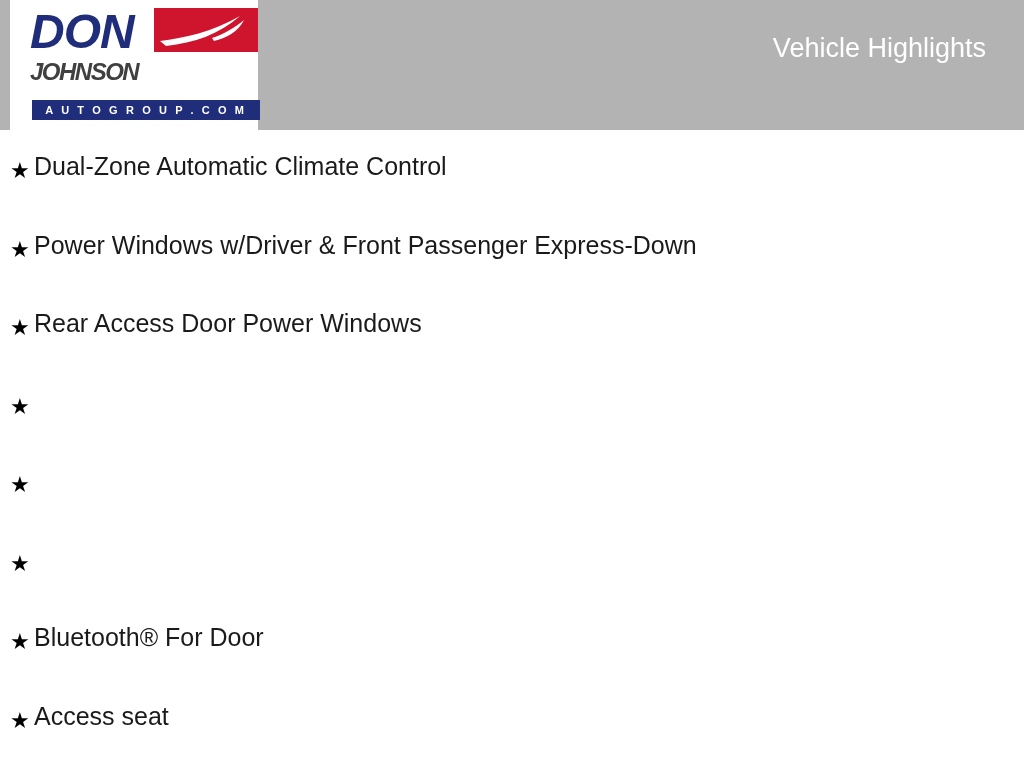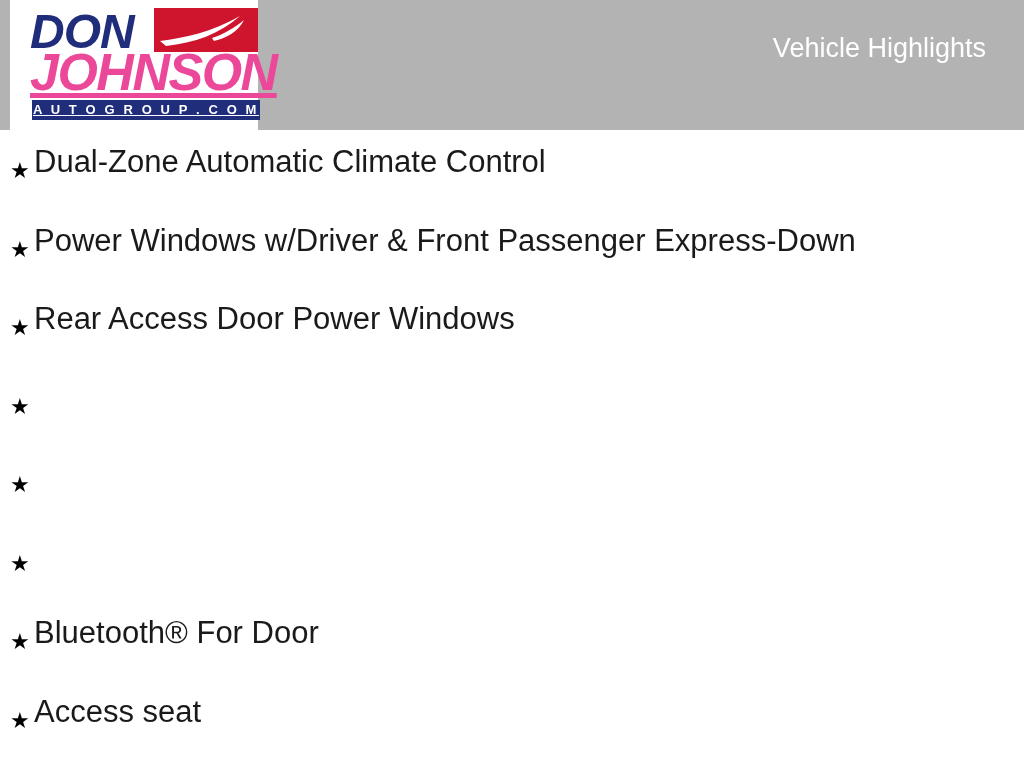--- a/index.html
+++ b/index.html
@@ -53,25 +53,24 @@
     color: #1f2d7a;
     line-height: 40px;
   }
   .logo-johnson {
     position: absolute;
     left: 20px;
     top: 52px;
     font-family: "Liberation Sans", sans-serif;
     font-weight: bold;
     font-style: italic;
-    font-size: 52px;
+    font-size: 24px;
     letter-spacing: -1.5px;
-    color: #ec4899;
+    color: #404040;
     line-height: 40px;
-    text-decoration: underline;
   }
   .logo-swoosh {
     position: absolute;
     left: 144px;
     top: 8px;
     width: 104px;
     height: 44px;
     background: #cf152d;
     overflow: hidden;
   }
@@ -81,26 +80,25 @@
   .logo-tagline {
     position: absolute;
     left: 22px;
     top: 100px;
     width: 228px;
     height: 20px;
     background: #1f2d7a;
     color: #ffffff;
     font-family: "Liberation Sans", sans-serif;
     font-weight: bold;
-    font-size: 13px;
+    font-size: 11px;
     letter-spacing: 2.6px;
     line-height: 20px;
     text-align: center;
     box-sizing: border-box;
-    text-decoration: underline;
   }
   .header-title {
     position: absolute;
     right: 38px;
     top: 33px;
     font-family: "Liberation Sans", sans-serif;
     font-size: 27px;
     color: #ffffff;
     line-height: 30px;
     white-space: nowrap;
@@ -126,24 +124,24 @@
     width: 24px;
     font-size: 22px;
     line-height: 1;
     color: #000000;
     text-align: left;
     padding-top: 30px;
   }
   .highlight-item .item-label {
     flex: 1 1 auto;
     font-family: "Liberation Sans", sans-serif;
-    font-size: 31px;
+    font-size: 25px;
     color: #1a1a1a;
     line-height: 1;
-    padding-top: 16px;
+    padding-top: 24px;
     white-space: nowrap;
   }
 </style>
 </head>
 <body>
 
 <div class="page">
 
   <div class="header">
 

